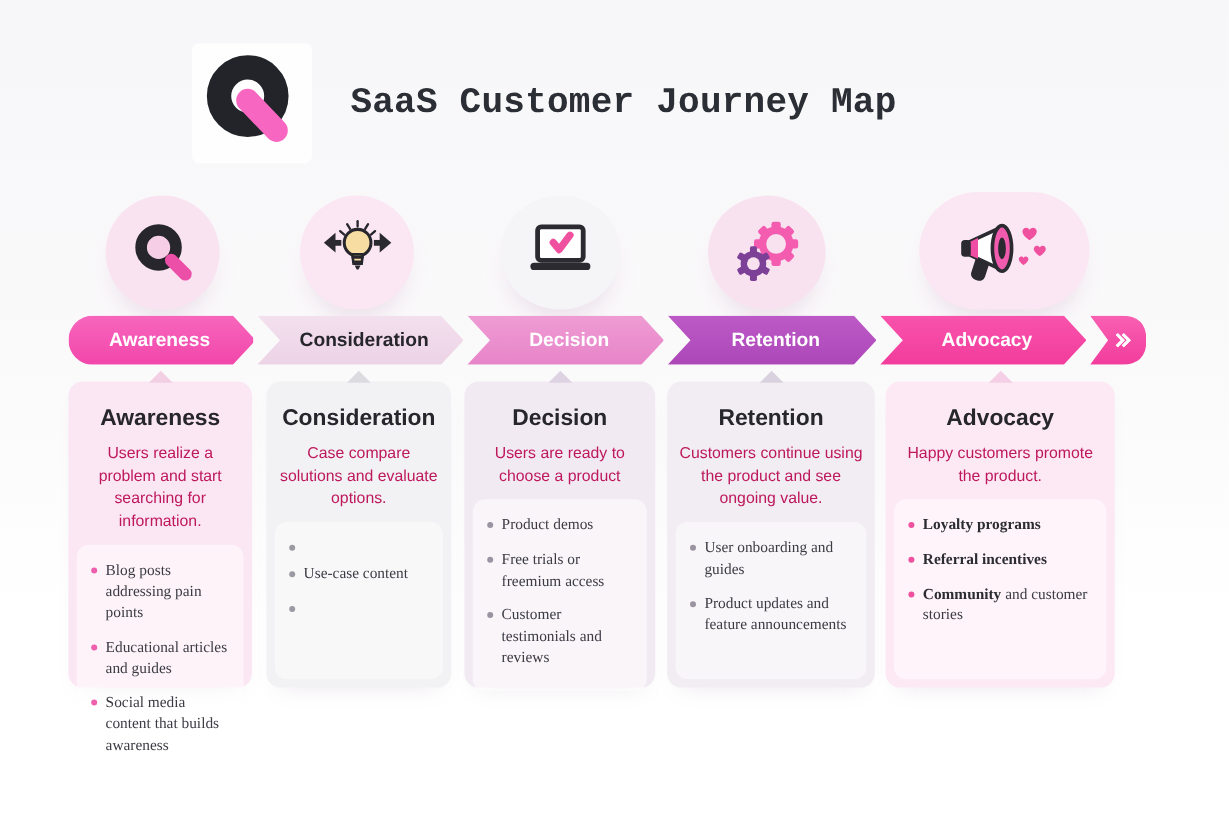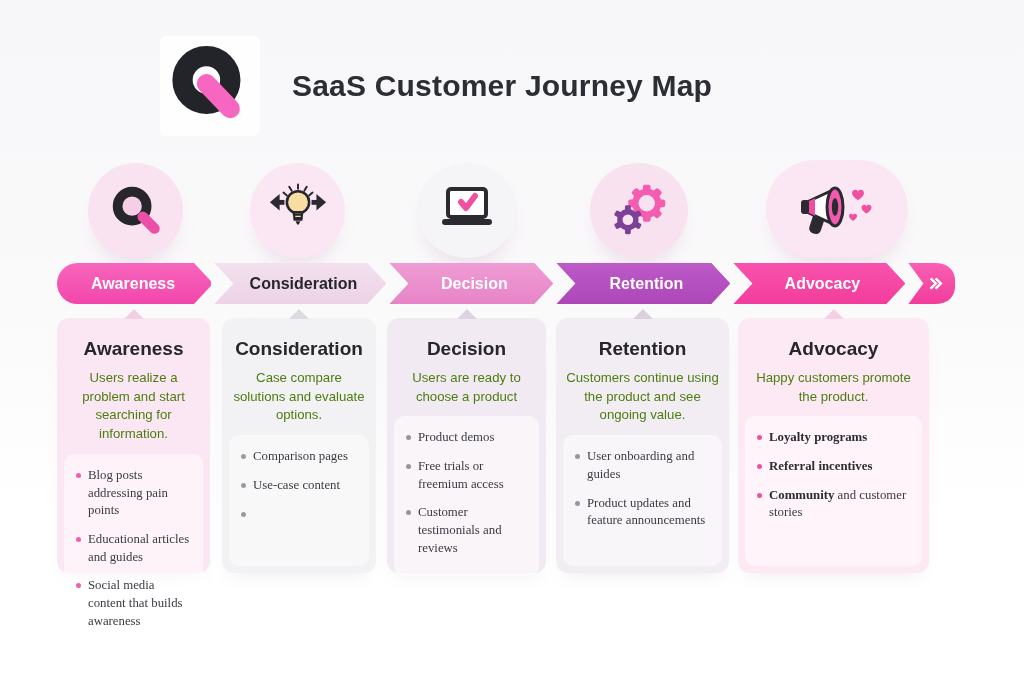--- a/index.html
+++ b/index.html
@@ -7,21 +7,21 @@
   body {
     font-family:"Liberation Sans", sans-serif;
     background:linear-gradient(180deg,#f7f6f8 0%,#fbfafb 45%,#ffffff 75%);
     position:relative; overflow:hidden; color:#2b2b32;
   }
   .stage-area { position:absolute; left:0; top:0; width:1024px; height:683px; }
 
   
   .header { position:absolute; left:160px; top:36px; display:flex; align-items:center; }
   .logo-box { width:100px; height:100px; display:flex; align-items:center; justify-content:center; background:#fefefe; border-radius:6px; }
-  .title { font-size:30px; font-weight:700; color:#2b2e34; margin-left:32px; letter-spacing:.2px; }
+  .title { font-size:30px; font-weight:700; color:#2b2e34; margin-left:32px; letter-spacing:.2px;font-family:Liberation Mono, monospace; }
 
   
   .iconcircle { position:absolute; border-radius:50%; display:flex; align-items:center; justify-content:center;
     box-shadow:0 16px 22px -10px rgba(195,150,185,.30); }
   .ic1 { left:88px;  top:163px; width:95px;  height:95px;  background:#fae3f1; }
   .ic2 { left:250px; top:163px; width:95px;  height:95px;  background:#fbe7f3; }
   .ic3 { left:417px; top:163px; width:100px; height:95px;  background:#f5f4f6; }
   .ic4 { left:590px; top:163px; width:98px;  height:95px;  background:#f9e2f0; }
   .ic5 { left:766px; top:160px; width:142px; height:98px;  background:#fbe7f3; border-radius:50px; }
 
@@ -55,21 +55,21 @@
   .card2 { left:222px; width:154px; background:#f2f1f3; }
   .card3 { left:387px; width:159px; background:#f2eaf3; }
   .card4 { left:556px; width:173px; background:#f1edf3; }
   .card5 { left:738px; width:191px; background:#fde9f4; }
   .pointer { position:absolute; top:-9px; left:50%; transform:translateX(-50%);
     width:0; height:0; border-left:10px solid transparent; border-right:10px solid transparent; }
   .p1{border-bottom:10px solid #f3cfe4;} .p2{border-bottom:10px solid #dcdbe0;}
   .p3{border-bottom:10px solid #ddd3e3;} .p4{border-bottom:10px solid #d9d2de;}
   .p5{border-bottom:10px solid #f5cfe5;}
   .card h3 { text-align:center; font-size:19px; font-weight:700; color:#26262c; margin-top:20px; }
-  .desc { text-align:center; font-size:13.2px; line-height:1.42; color:#4d7c0f; margin:9px 8px 0; }
+  .desc { text-align:center; font-size:13.2px; line-height:1.42; color:#be185d; margin:9px 8px 0; }
   .panel { flex:1; margin:10px 7px 7px; background:rgba(255,255,255,.5); border-radius:10px; padding:13px 10px 8px;font-family:Liberation Serif, serif; }
   .panel ul { list-style:none; }
   .panel li { display:flex; align-items:flex-start; font-size:12.8px; line-height:1.38; color:#3b3b44; margin-bottom:11px; }
   .dot { flex:0 0 auto; width:5px; height:5px; border-radius:50%; margin:6px 7px 0 2px; }
   .d1{background:#ee5fae;} .d2{background:#9a9aa2;} .d3{background:#9a93a2;}
   .d4{background:#9a93a2;} .d5{background:#f0519f;}
   .txt b { font-weight:700; color:#2c2c33;text-align:right; }
 </style>
 </head>
 <body>
@@ -217,21 +217,20 @@
   </section>
 
   <section class="card card2">
     <div class="pointer p2"></div>
     <h3>Consideration</h3>
     <p class="desc">Case compare solutions and evaluate options.</p>
     <div class="panel">
       <ul>
         <li>
             <span class="dot d2"></span>
-            <span class="txt"><b></b><span>Comparison pages</span></span>
           </li>
         <li>
             <span class="dot d2"></span>
             <span class="txt"><b></b><span>Use-case content</span></span>
           </li>
         <li>
             <span class="dot d2"></span>
           </li>
       </ul>
     </div>

